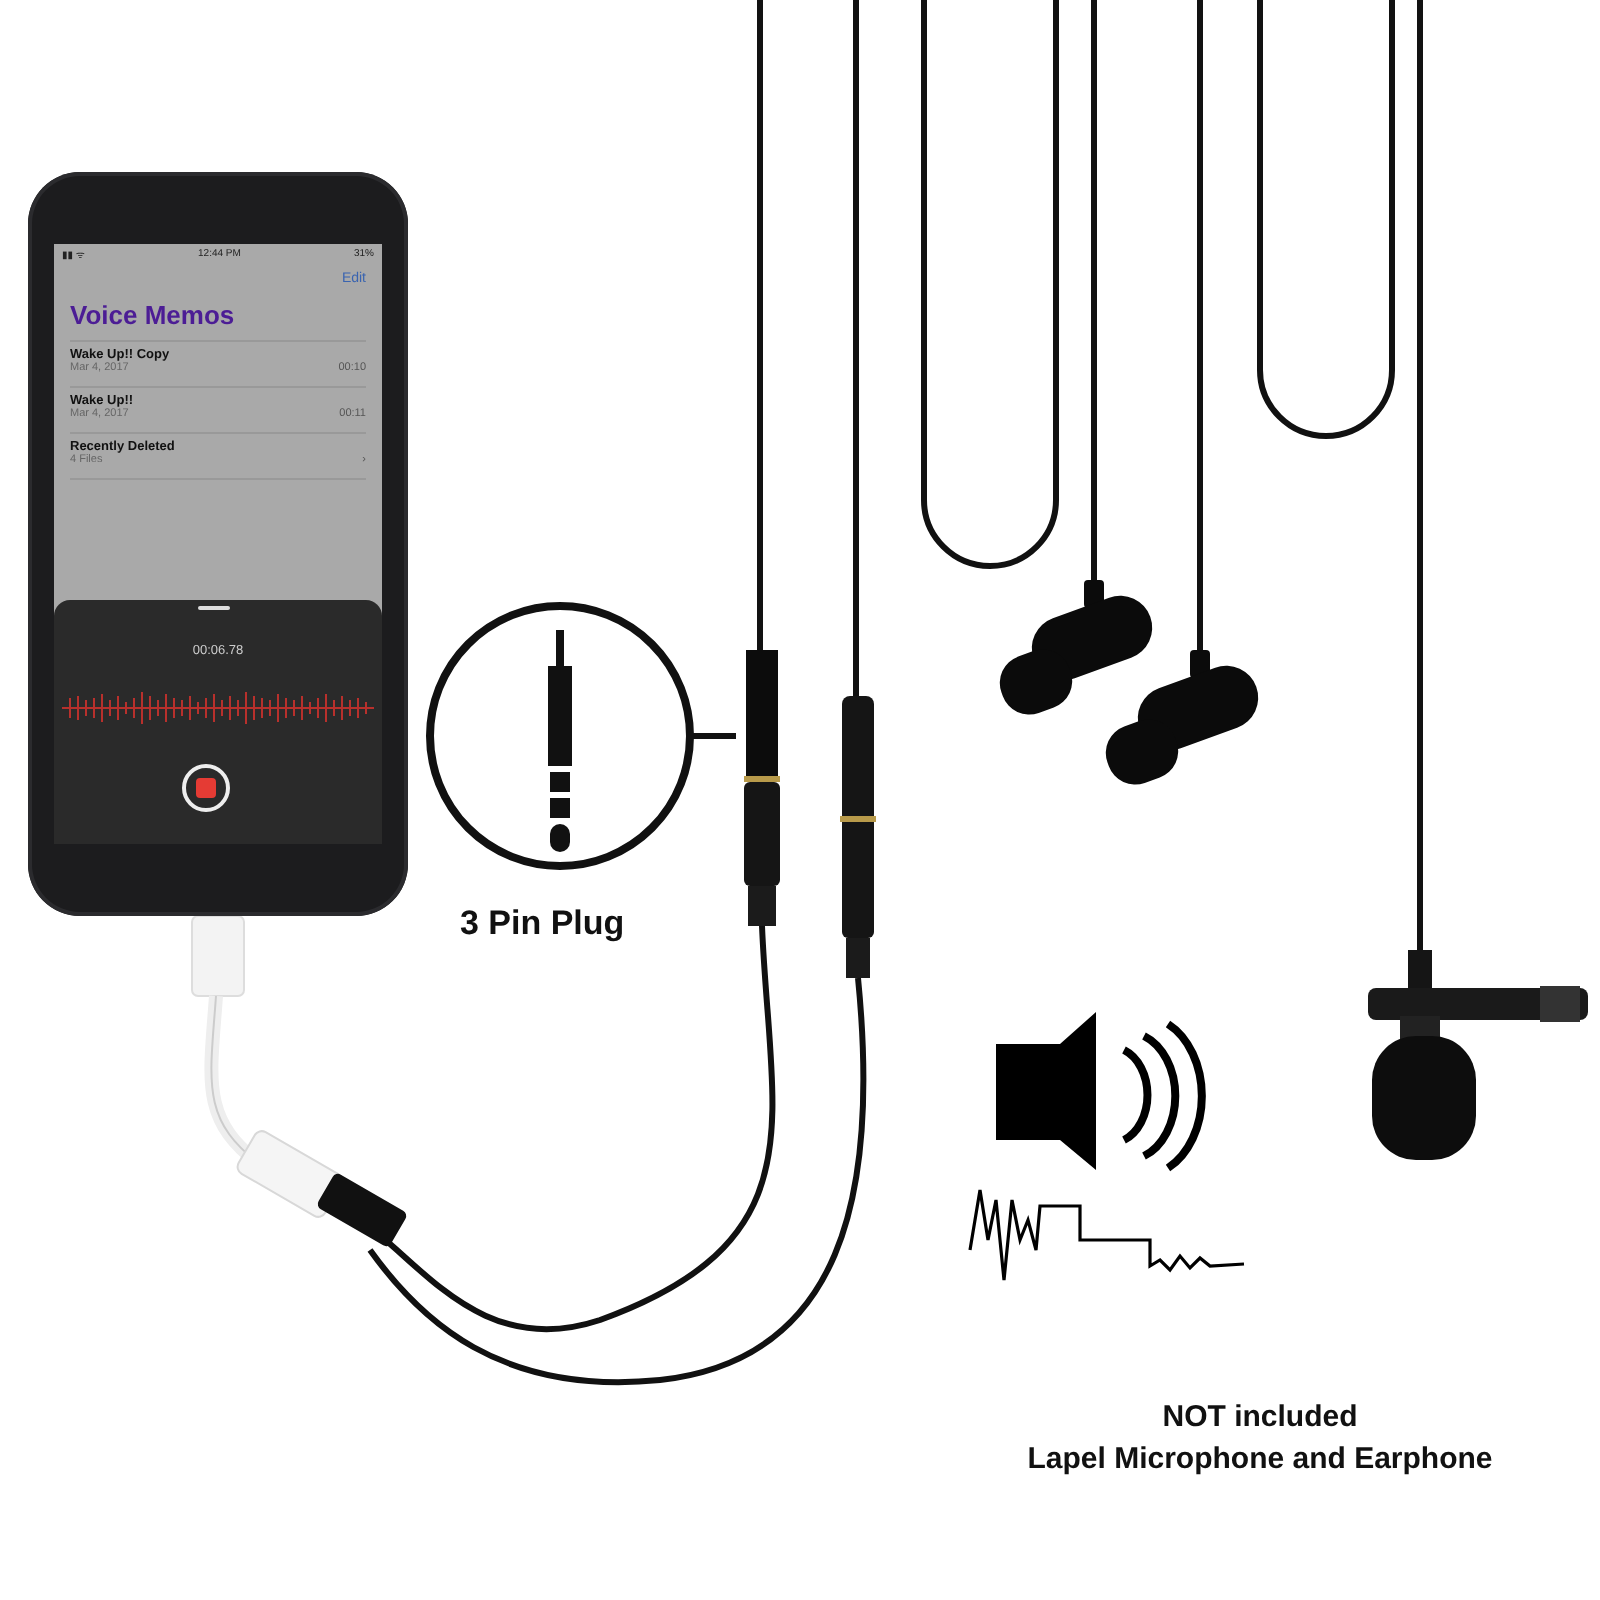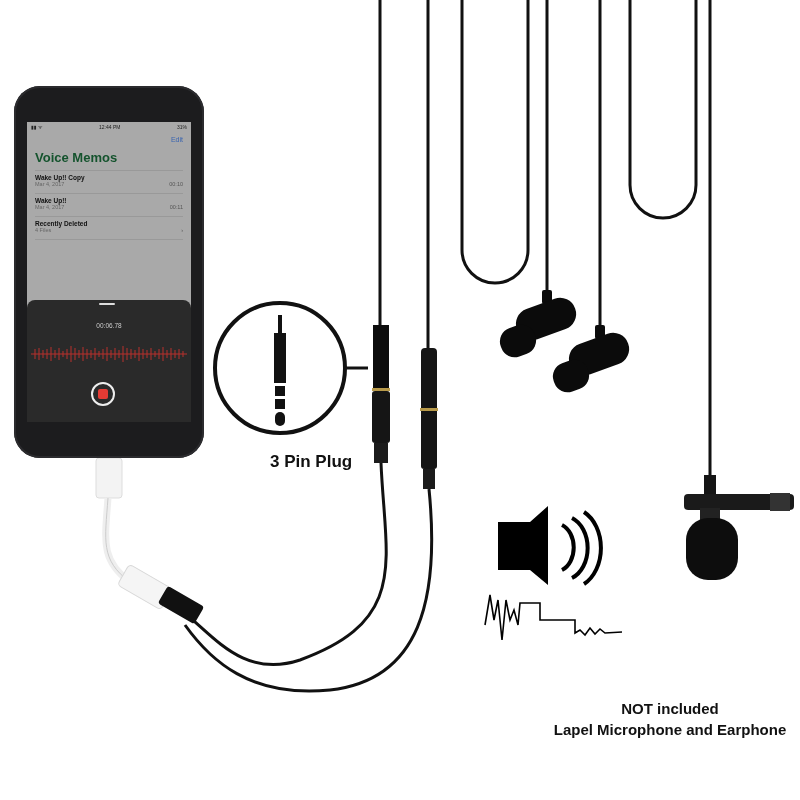--- a/index.html
+++ b/index.html
@@ -2,32 +2,32 @@
 <html><head>
 <meta charset="utf-8">
 <style>
   html,body{margin:0;padding:0;background:#fff;}
   #stage{position:relative;width:800px;height:800px;background:#fff;overflow:hidden;font-family:"Liberation Sans",sans-serif;}
   svg.layer{position:absolute;left:0;top:0;}
   .phone{position:absolute;left:14px;top:86px;width:190px;height:372px;background:#1c1c1e;border-radius:26px;box-shadow:0 0 0 2px #2b2b2e inset;}
   .screen{position:absolute;left:27px;top:122px;width:164px;height:300px;background:#a9a9a9;overflow:hidden;}
   .statusbar{height:10px;display:flex;justify-content:space-between;align-items:center;padding:0 4px;font-size:5px;color:#222;}
   .edit{position:absolute;right:8px;top:14px;font-size:7px;color:#3a64b0;}
-  .title{position:absolute;left:8px;top:28px;font-size:13px;font-weight:bold;color:#14532d;}
+  .title{position:absolute;left:8px;top:28px;font-size:13px;font-weight:bold;color:#4c1d95;}
   .memo{position:absolute;left:8px;right:8px;height:22px;border-top:1px solid #999;}
   .memo .name{font-size:6.5px;font-weight:bold;color:#111;margin-top:3px;}
   .memo .date{font-size:5.5px;color:#666;}
   .memo .dur{position:absolute;right:0;top:10px;font-size:5.5px;color:#555;}
   .recorder{position:absolute;left:0;right:0;top:178px;bottom:0;background:#2a2a2a;border-radius:8px 8px 0 0;}
   .grabber{position:absolute;left:72px;top:3px;width:16px;height:2px;background:#ddd;border-radius:1px;}
   .timer{position:absolute;left:0;right:0;top:22px;text-align:center;font-size:6.5px;color:#ccc;}
   .wave{position:absolute;left:4px;right:4px;top:44px;height:20px;}
   .recbtn{position:absolute;left:64px;top:82px;width:20px;height:20px;border:2px solid #eee;border-radius:50%;}
   .recbtn i{position:absolute;left:5px;top:5px;width:10px;height:10px;background:#e53b34;border-radius:2px;}
-  .caption{position:absolute;font-weight:bold;color:#111;margin-left:40px;}
+  .caption{position:absolute;font-weight:bold;color:#111;}
   .pin-label{left:230px;top:452px;font-size:17px;}
   .note{left:495px;top:698px;width:270px;text-align:center;font-size:15px;line-height:21px;}
 </style>
 </head>
 <body>
 
 <div id="stage">
 
   <svg class="layer" width="800" height="800">
 

